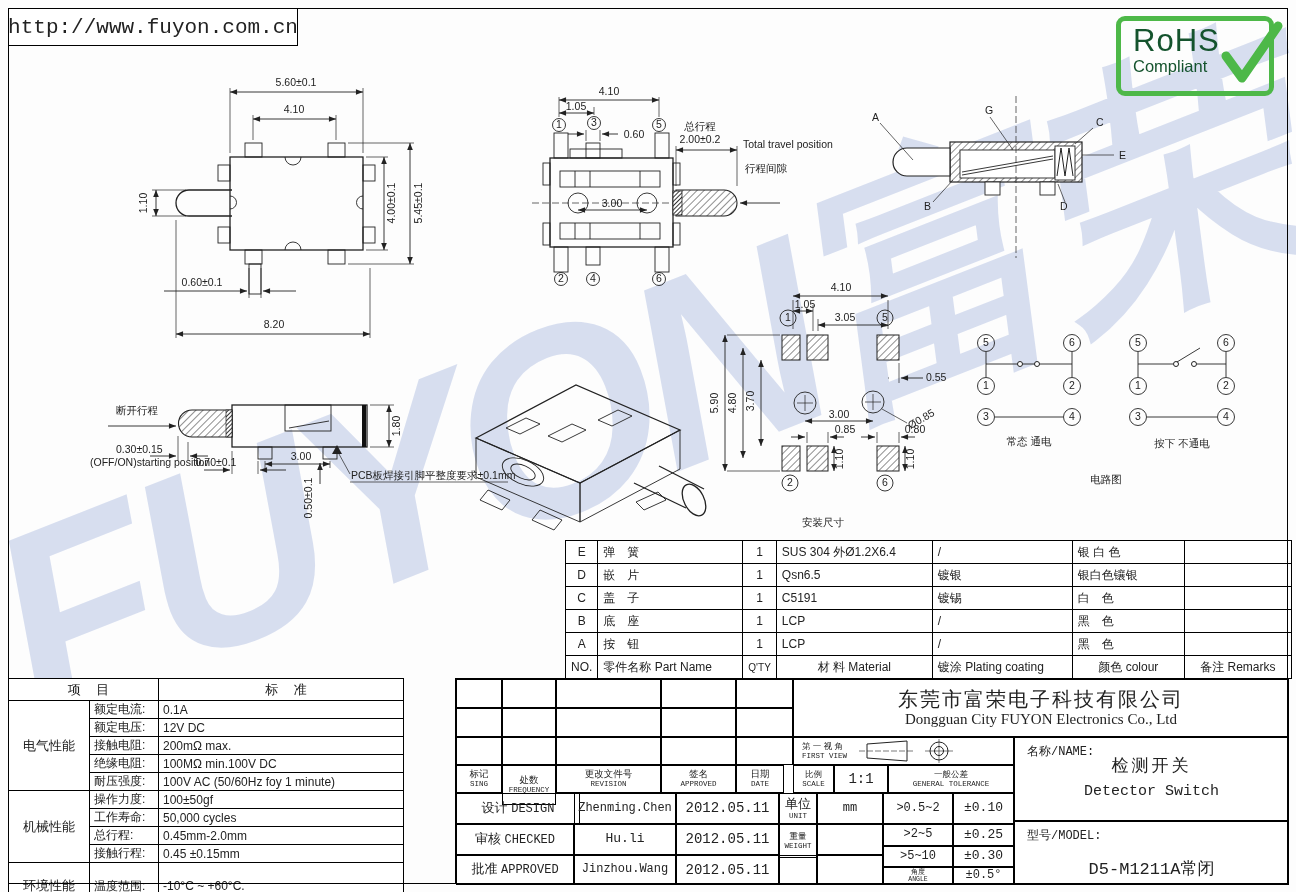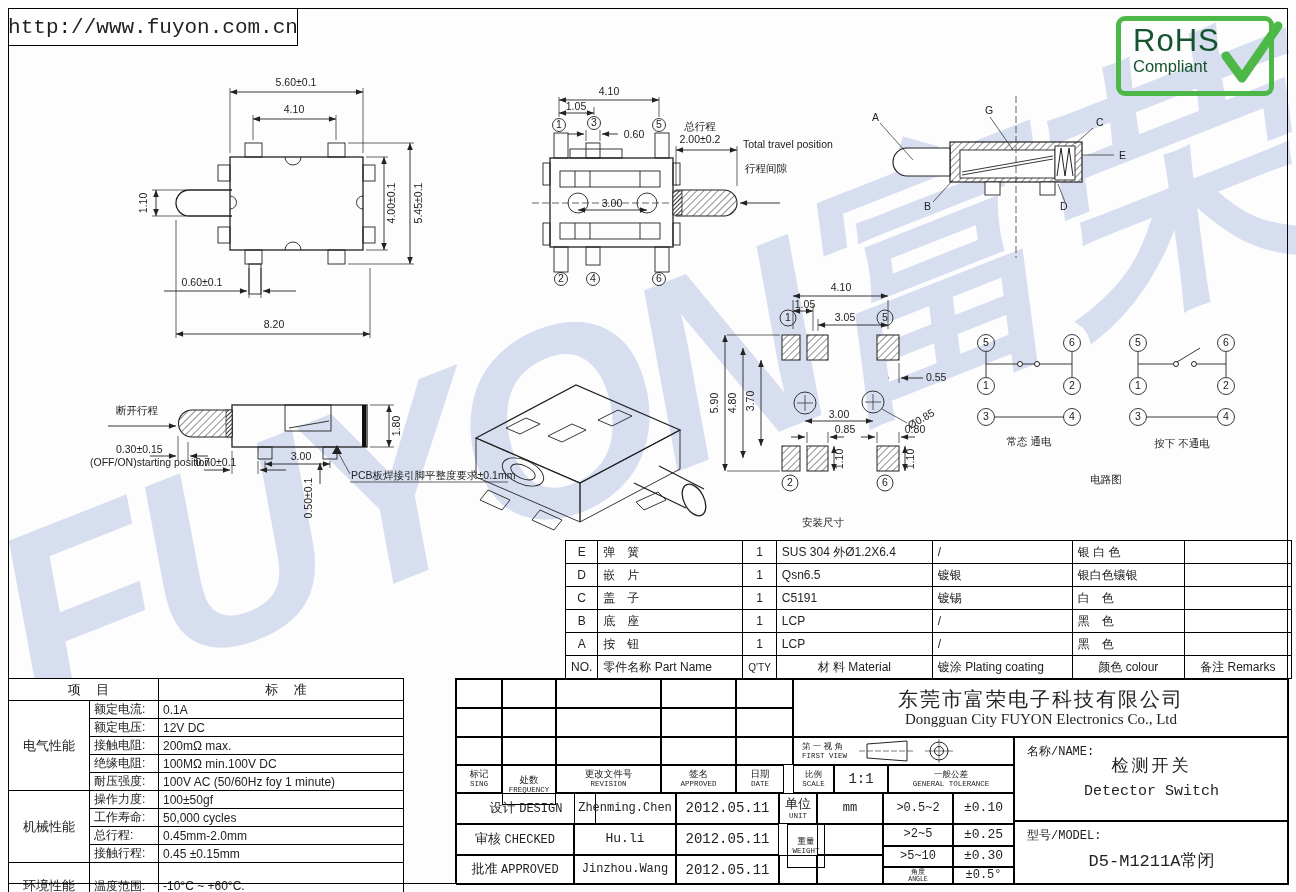--- a/index.html
+++ b/index.html
@@ -591,42 +591,42 @@
     <div class="tc" style="left:337px;top:86px;width:41px;height:28px">
       <span class="xs" style="font-size:8.5px">比例</span>
       <span class="xs cadm">SCALE</span>
     </div>
     <div class="tc cadm" style="left:378px;top:86px;width:54px;height:28px;font-size:14px">1:1</div>
     <div class="tc" style="left:432px;top:86px;width:126px;height:28px">
       <span class="xs" style="font-size:8.5px">一般公差</span>
       <span class="xs cadm">GENERAL TOLERANCE</span>
     </div>
 
-    <div class="tc" style="left:0;top:114px;width:140px;height:31px;font-size:13px">
+    <div class="tc" style="left:0;top:114px;width:124px;height:31px;font-size:13px">
       <span><span>设计</span> <span class="cadm" style="font-size:12px">DESIGN</span></span>
     </div>
     <div class="tc cadm" style="left:118px;top:114px;width:102px;height:31px;font-size:12px">Zhenming.Chen</div>
     <div class="tc cadm" style="left:220px;top:114px;width:103px;height:31px;font-size:14px">2012.05.11</div>
     <div class="tc" style="left:0;top:145px;width:118px;height:31px;font-size:13px">
       <span><span>审核</span> <span class="cadm" style="font-size:12px">CHECKED</span></span>
     </div>
     <div class="tc cadm" style="left:118px;top:145px;width:102px;height:31px;font-size:13px">Hu.li</div>
     <div class="tc cadm" style="left:220px;top:145px;width:103px;height:31px;font-size:14px">2012.05.11</div>
     <div class="tc" style="left:0;top:176px;width:118px;height:30px;font-size:13px">
       <span><span>批准</span> <span class="cadm" style="font-size:12px">APPROVED</span></span>
     </div>
     <div class="tc cadm" style="left:118px;top:176px;width:102px;height:30px;font-size:12px">Jinzhou.Wang</div>
     <div class="tc cadm" style="left:220px;top:176px;width:103px;height:30px;font-size:14px">2012.05.11</div>
 
     <div class="tc" style="left:323px;top:114px;width:38px;height:31px">
       <span class="xs" style="font-size:13px">单位</span>
       <span class="xs cadm">UNIT</span>
     </div>
     <div class="tc cadm" style="left:361px;top:114px;width:66px;height:31px;font-size:12px">mm</div>
-    <div class="tc" style="left:331px;top:145px;width:38px;height:44px">
+    <div class="tc" style="left:323px;top:145px;width:38px;height:34px">
       <span class="xs" style="font-size:8.5px">重量</span>
       <span class="xs cadm">WEIGHT</span>
     </div>
     <div class="tc" style="left:361px;top:145px;width:66px;height:31px"></div>
     <div class="tc" style="left:323px;top:176px;width:38px;height:30px"></div>
     <div class="tc" style="left:361px;top:176px;width:66px;height:30px"></div>
 
     <div class="tc cadm" style="left:427px;top:114px;width:70px;height:31px;font-size:12px">&gt;0.5~2</div>
     <div class="tc cadm" style="left:497px;top:114px;width:61px;height:31px;font-size:13px">±0.10</div>
     <div class="tc cadm" style="left:427px;top:145px;width:70px;height:22px;font-size:12px">&gt;2~5</div>
@@ -639,18 +639,18 @@
     </div>
     <div class="tc cadm" style="left:497px;top:188px;width:61px;height:18px;font-size:12px">±0.5°</div>
 
     <div class="tc" style="left:558px;top:58px;width:275px;height:84px;justify-content:flex-start;align-items:stretch;padding:0">
       <span class="cadm" style="font-size:12px;text-align:left;padding:8px 0 0 12px">名称/NAME:</span>
       <span style="font-size:17px;letter-spacing:3px;text-align:center;margin-top:-4px">检测开关</span>
       <span class="cadm" style="font-size:15px;text-align:center;margin-top:8px">Detector Switch</span>
     </div>
     <div class="tc" style="left:558px;top:142px;width:275px;height:64px;justify-content:flex-start;align-items:stretch;padding:0">
       <span class="cadm" style="font-size:12px;text-align:left;padding:8px 4px 0 12px">型号/MODEL:</span>
-      <span class="cadm" style="font-size:17px;text-align:center;margin-top:8px">D5-M1211A常闭</span>
+      <span class="cadm" style="font-size:17px;text-align:center;margin-top:16px">D5-M1211A常闭</span>
     </div>
   </div>
 
   <div class="frame"></div>
 </div>
 
 </body></html>

